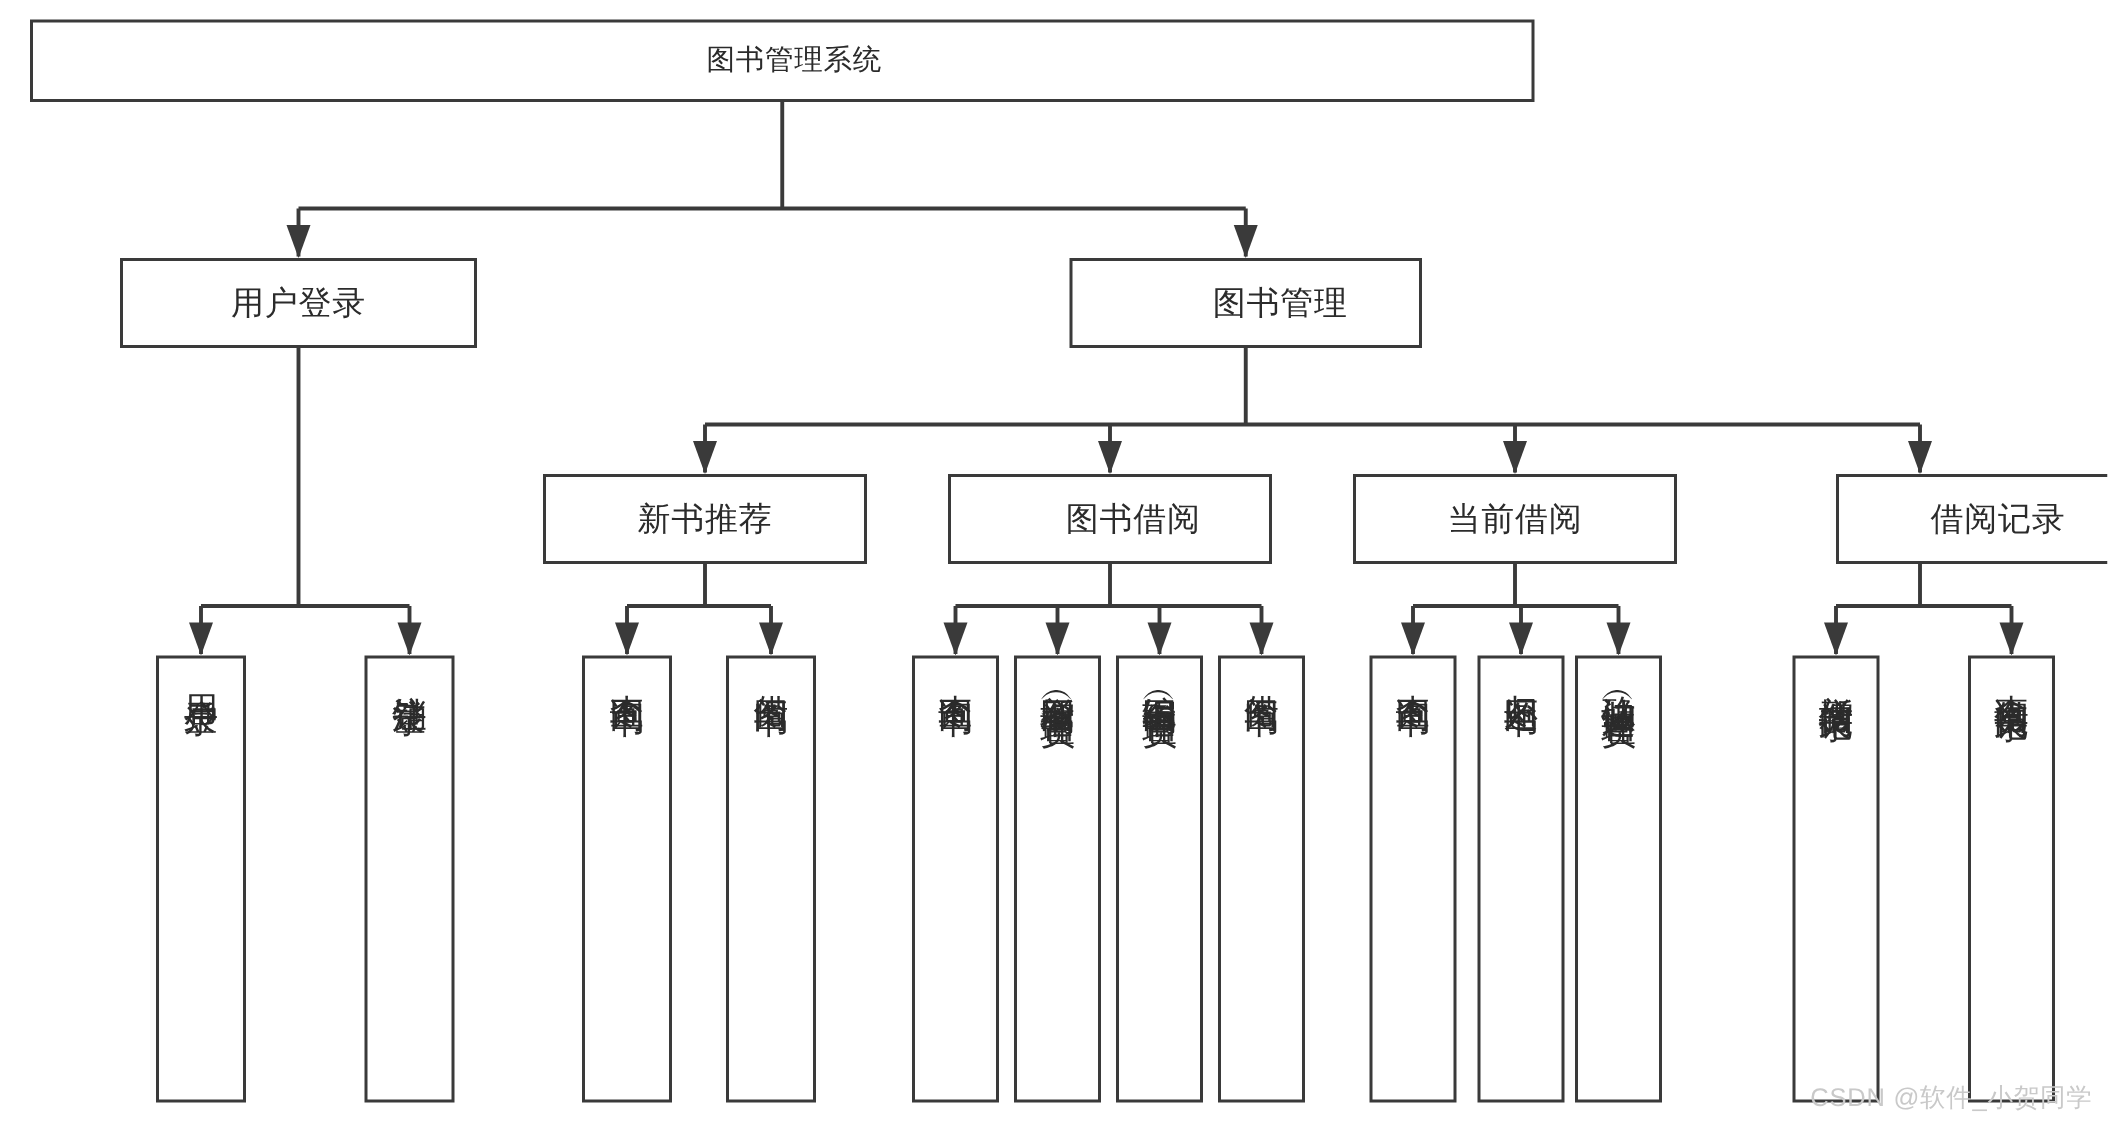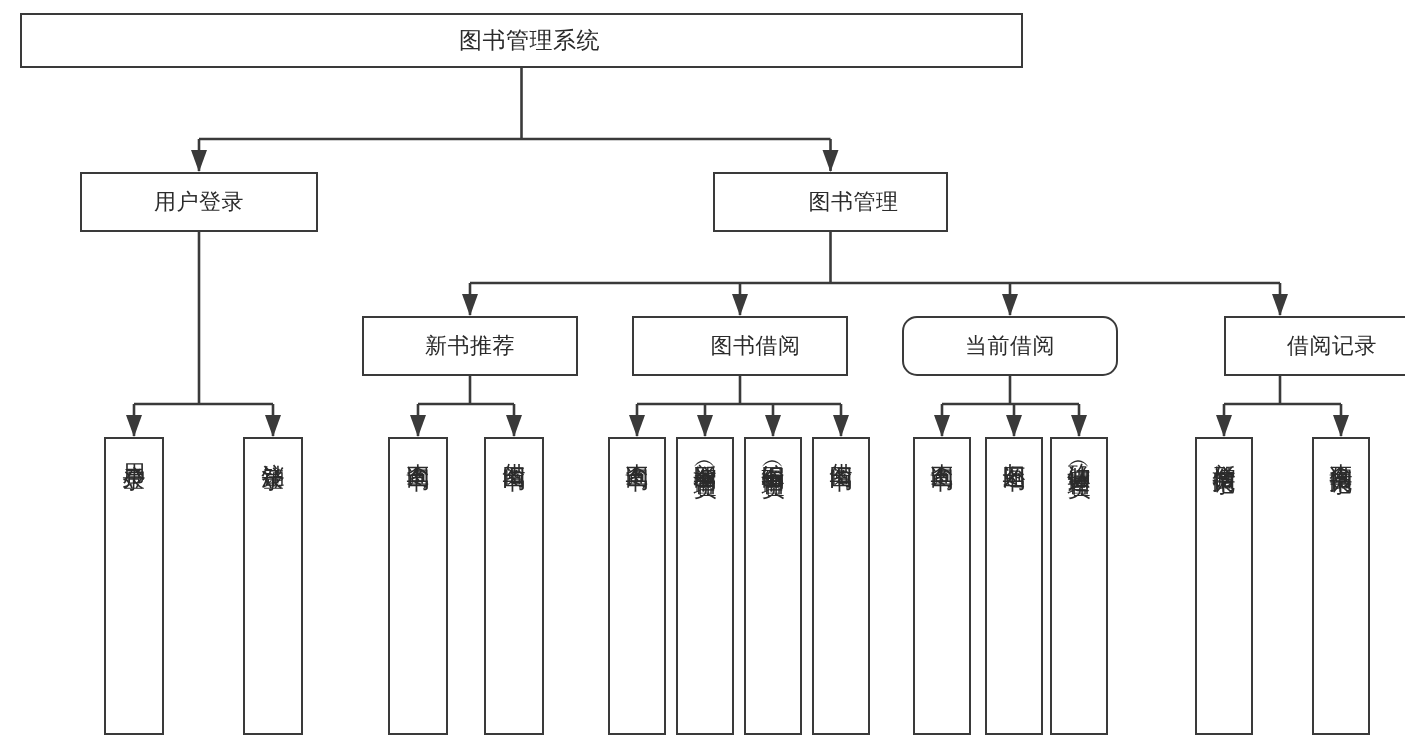--- a/index.html
+++ b/index.html
@@ -41,21 +41,21 @@
     padding-top: 6px;
   }
   .node.vertical .node-label {
     writing-mode: vertical-rl;
     text-orientation: upright;
     white-space: normal;
     font-size: 23px;
     letter-spacing: 2px;
     line-height: 1;
   }
-  .node.root .node-label { font-size: 23px; margin-left: 16px; }
+  .node.root .node-label { font-size: 19px; margin-left: 16px; }
 
   svg#edges {
     position: absolute;
     left: 0;
     top: 0;
     width: 1405px;
     height: 747px;
     pointer-events: none;
   }
   .edge-line {
@@ -144,21 +144,21 @@
       </div>
       <div class="node" style="left: 713px; top: 172px; width: 235px; height: 60px; padding-left: 46px;">
         <span class="node-label">图书管理</span>
       </div>
       <div class="node" style="left: 362px; top: 316px; width: 216px; height: 60px; align-items: center;">
         <span class="node-label">新书推荐</span>
       </div>
       <div class="node" style="left: 632px; top: 316px; width: 216px; height: 60px; padding-left: 31px;">
         <span class="node-label">图书借阅</span>
       </div>
-      <div class="node" style="left: 902px; top: 316px; width: 216px; height: 60px; border-radius: 15px;">
+      <div class="node" style="left: 902px; top: 316px; width: 216px; height: 60px;">
         <span class="node-label">当前借阅</span>
       </div>
       <div class="node" style="left: 1224px; top: 316px; width: 216px; height: 60px;">
         <span class="node-label">借阅记录</span>
       </div>
       <div class="node vertical" style="left: 104px; top: 437px; width: 60px; height: 298px;">
         <span class="node-label">用户登录</span>
       </div>
       <div class="node vertical" style="left: 243px; top: 437px; width: 60px; height: 298px;">
         <span class="node-label">注销登录</span>
@@ -190,13 +190,14 @@
       <div class="node vertical" style="left: 1050px; top: 437px; width: 58px; height: 298px;">
         <span class="node-label">确认归还（管理员）</span>
       </div>
       <div class="node vertical" style="left: 1195px; top: 437px; width: 58px; height: 298px;">
         <span class="node-label">新增借阅记录</span>
       </div>
       <div class="node vertical" style="left: 1312px; top: 437px; width: 58px; height: 298px;">
         <span class="node-label">查询借阅记录</span>
       </div>
     </div>
+  <div id="watermark">CSDN @软件_小贺同学</div>
 </div>
 
 </body></html>

